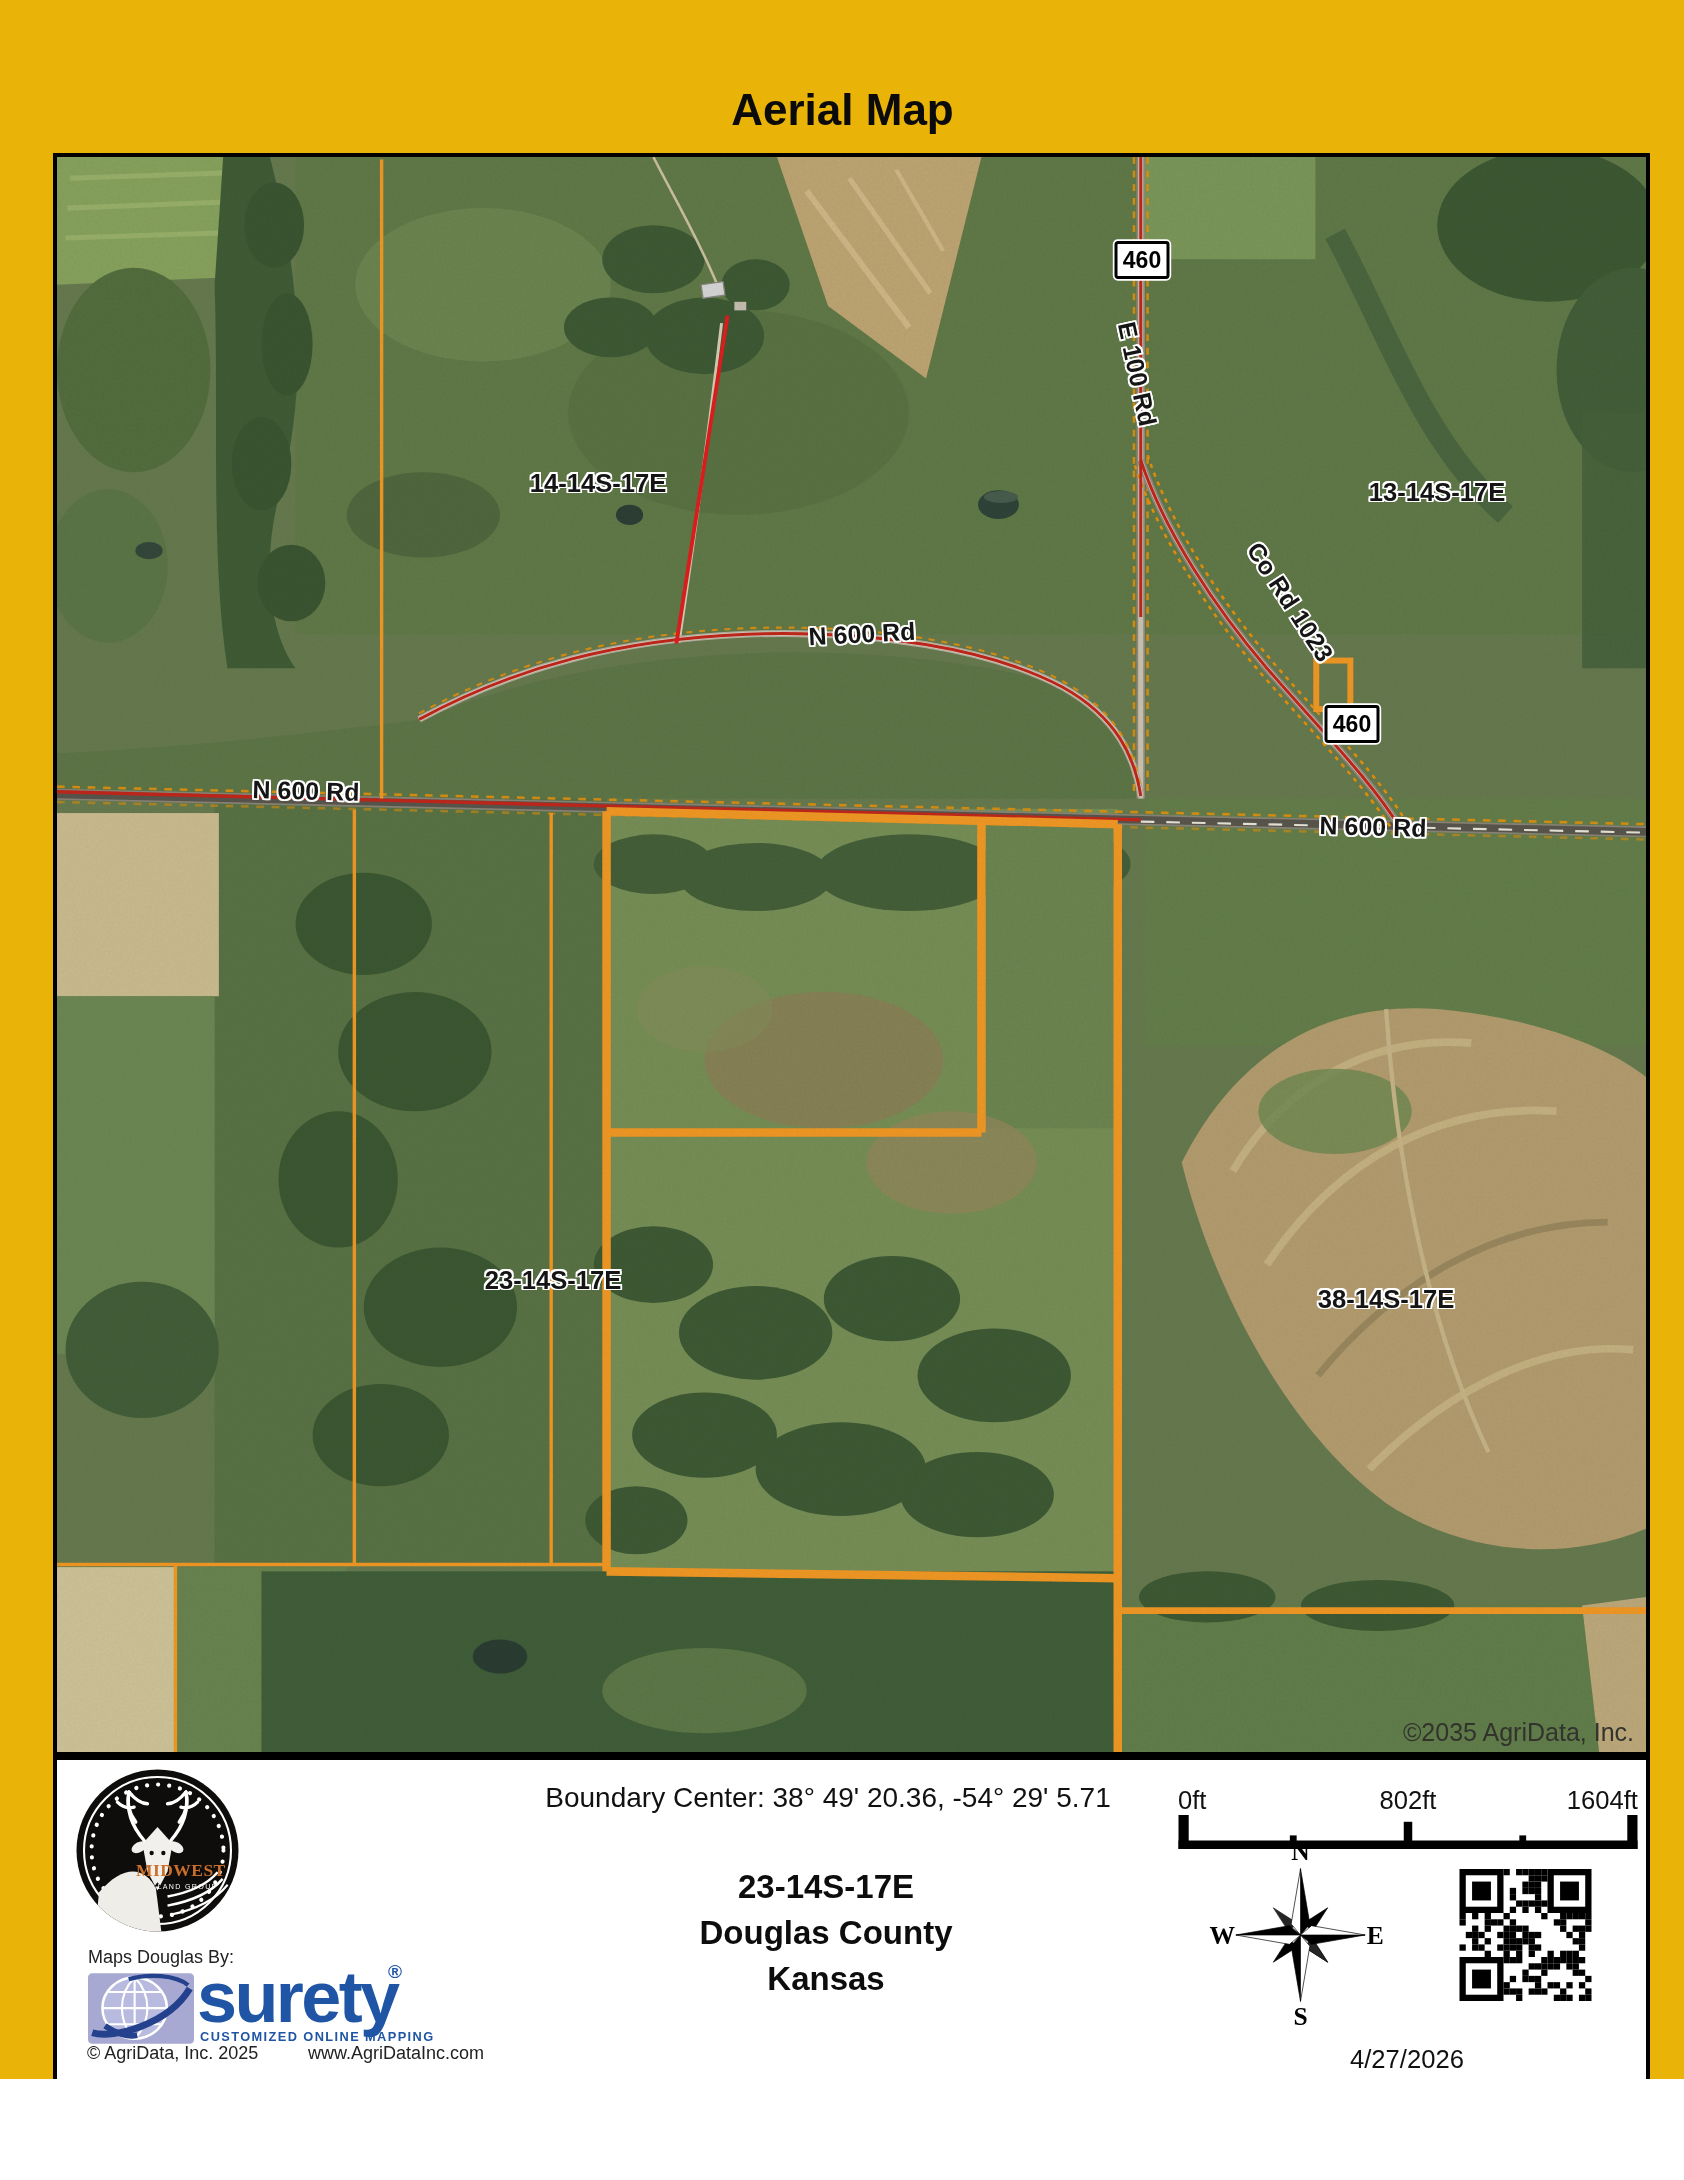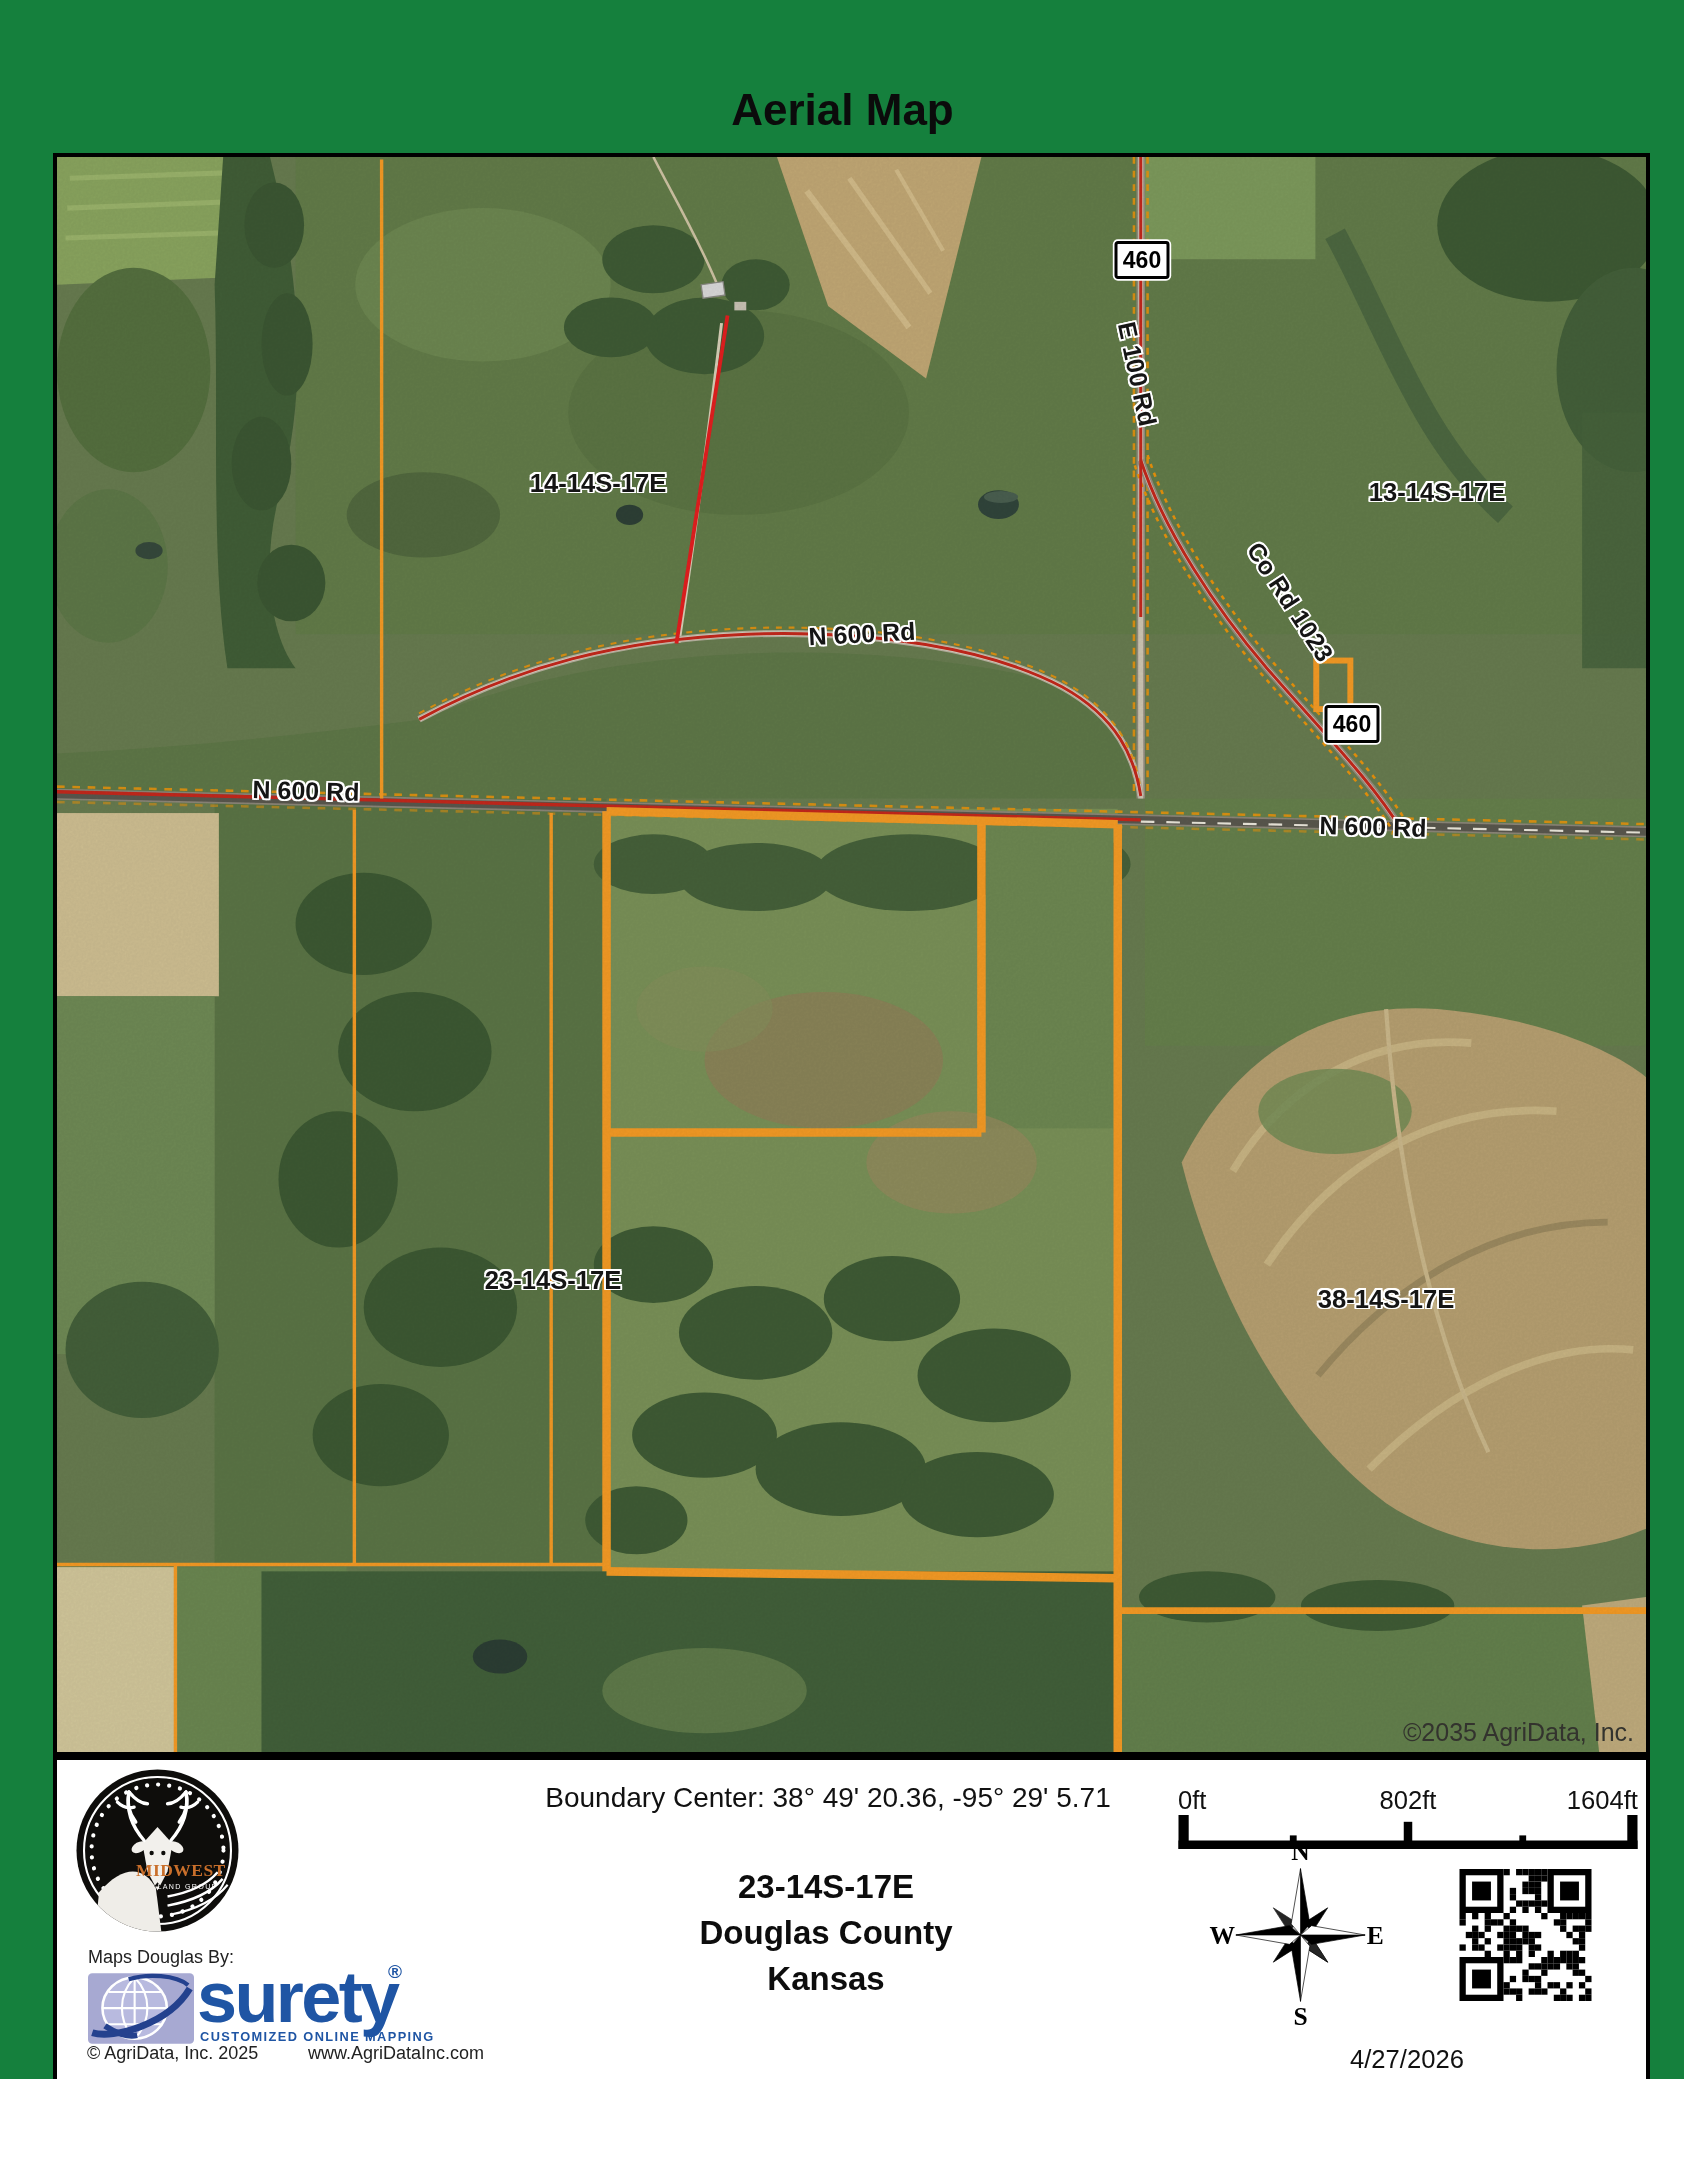--- a/index.html
+++ b/index.html
@@ -1,16 +1,16 @@
 <!DOCTYPE html>
 <html style="font-size:13.6px"><head>
 <meta charset="utf-8">
 <style>
   html,body{margin:0;padding:0;background:#fff;}
-  .page{position:relative;width:1685px;height:2079px;background:#15803d;overflow:hidden;
+  .page{position:relative;width:1685px;height:2079px;background:#eab308;overflow:hidden;
         font-family:"Liberation Sans", sans-serif;}
   .page-title{position:absolute;top:85px;left:0;width:100%;text-align:center;
         font:bold 44px "Liberation Sans", sans-serif;color:#0b0b0b;letter-spacing:0;}
 
   
   .map-frame{position:absolute;left:53px;top:153px;width:1589px;height:1595px;
         border:4.3px solid #000;background:#687C50;}
   .map-frame svg.aerial{position:absolute;left:0;top:0;width:100%;height:100%;display:block;}
   .maplabel{position:absolute;transform:translate(-50%,-50%);white-space:nowrap;
         font:600 25.6px "Liberation Sans", sans-serif;color:#151515;
@@ -287,21 +287,21 @@
         <path d="M118,14 C104,2 70,0 48,7" stroke="#24418E" stroke-width="5" fill="none"></path>
       </svg>
       <div class="surety-name">surety</div>
       <div class="surety-reg">®</div>
       <div class="surety-tagline">CUSTOMIZED ONLINE MAPPING</div>
     </div>
 
     <div class="agri-copyright">© AgriData, Inc. 2025</div>
     <div class="agri-website">www.AgriDataInc.com</div>
 
-    <div class="boundary-center">Boundary Center: 38° 49' 20.36,  -95° 29' 5.71</div>
+    <div class="boundary-center">Boundary Center: 38° 49' 20.36,  -54° 29' 5.71</div>
 
     <div class="loc-block">
       <div>23-14S-17E</div>
       <div>Douglas County</div>
       <div>Kansas</div>
     </div>
 
     <div class="scalebar">
       <span class="lbl start">0ft</span>
       <span class="lbl mid">802ft</span>

